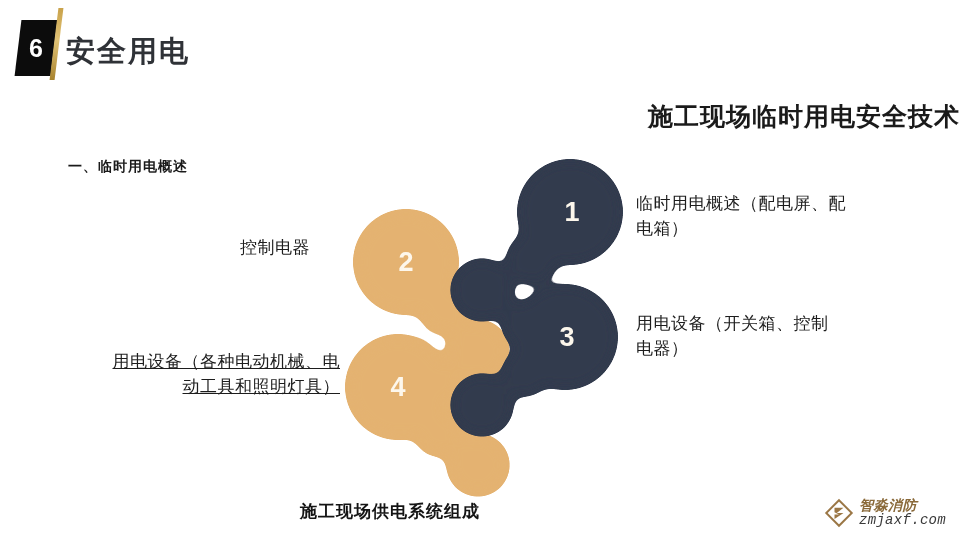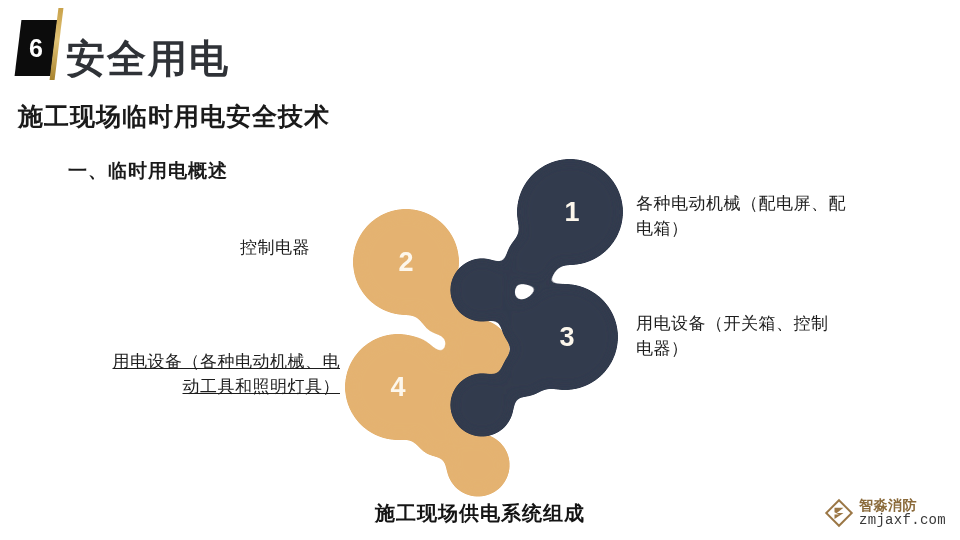--- a/index.html
+++ b/index.html
@@ -52,46 +52,46 @@
     top: 8px;
     width: 5px;
     height: 72px;
     background: linear-gradient(180deg, #c9a24a 0%, #e0c276 45%, #a8832e 100%);
     transform: skewX(-7deg);
   }
   #section-title {
     position: absolute;
     left: 66px;
     top: 32px;
-    font-size: 39px;
+    font-size: 29px;
     font-weight: bold;
     letter-spacing: 2px;
     color: #2f3237;
   }
 
   
   #main-title {
     position: absolute;
     left: 0;
     top: 100px;
     width: 960px;
-    text-align: left;
+    text-align: right;
     font-size: 25px;
     font-weight: bold;
     letter-spacing: 1px;
     color: #1a1a1a;
   }
   #main-title-inner { padding-left: 18px; }
 
   
   #sub-heading {
     position: absolute;
     left: 68px;
     top: 158px;
-    font-size: 19px;
+    font-size: 14px;
     font-weight: bold;
     letter-spacing: 1px;
     color: #1a1a1a;
   }
 
   
   #diagram-svg {
     position: absolute;
     left: 310px;
     top: 155px;
@@ -119,36 +119,37 @@
   #callout-3 { left: 636px; top: 312px; width: 200px; text-align: left; }
   #callout-2 { left: 180px; top: 236px; width: 130px; text-align: right; }
   #callout-4 { left: 112px; top: 350px; width: 228px; text-align: right; text-decoration: underline; }
 
   
   #diagram-caption {
     position: absolute;
     left: 300px;
     top: 500px;
     width: 360px;
-    text-align: center;
-    font-size: 20px;
+    text-align: left;
+    font-size: 17px;
     font-weight: bold;
     letter-spacing: 1px;
     color: #141414;
   }
 
   
   #watermark {
     position: absolute;
     right: 14px;
     bottom: 8px;
     height: 38px;
     display: flex;
     align-items: center;
     gap: 5px;
+    font-style: italic;
   }
   #watermark-mark { width: 30px; height: 30px; flex: none; }
   #watermark-text { line-height: 1.05; }
   #watermark-name {
     font-size: 14px;
     font-weight: bold;
     color: #8a6a3a;
     letter-spacing: 0.5px;
   }
   #watermark-url {
@@ -202,21 +203,21 @@
     <circle cx="215" cy="218" r="24" fill="#333b4d"></circle>
     <circle cx="172" cy="250" r="32" fill="#333b4d"></circle>
   </g>
 
   <text class="blob-number" x="262" y="57">1</text>
   <text class="blob-number" x="96" y="107">2</text>
   <text class="blob-number" x="257" y="182">3</text>
   <text class="blob-number" x="88" y="232">4</text>
 </svg>
 
-<div class="callout" id="callout-1">各种电动机械（配电屏、配电箱）</div>
+<div class="callout" id="callout-1">临时用电概述（配电屏、配电箱）</div>
 <div class="callout" id="callout-2">控制电器</div>
 <div class="callout" id="callout-3">用电设备（开关箱、控制电器）</div>
 <div class="callout" id="callout-4">用电设备（各种电动机械、电动工具和照明灯具）</div>
 
 <div id="diagram-caption">施工现场供电系统组成</div>
 
 <div id="watermark">
   <svg id="watermark-mark" viewBox="0 0 40 40">
     <polygon points="20,3 37,20 20,37 3,20" fill="none" stroke="#9b7746" stroke-width="2.6"></polygon>
     <polygon points="14,13 26,13 17,20 26,20 14,28 14,22 20,22 14,19" fill="#9b7746"></polygon>

